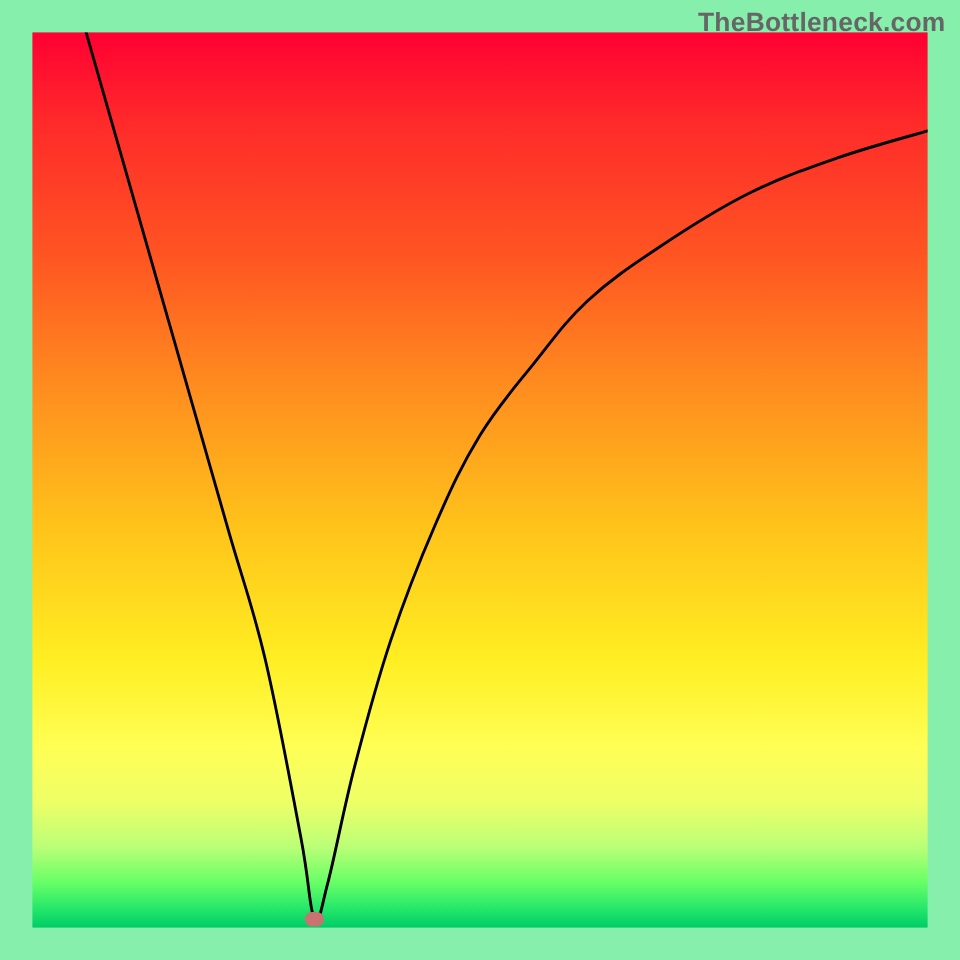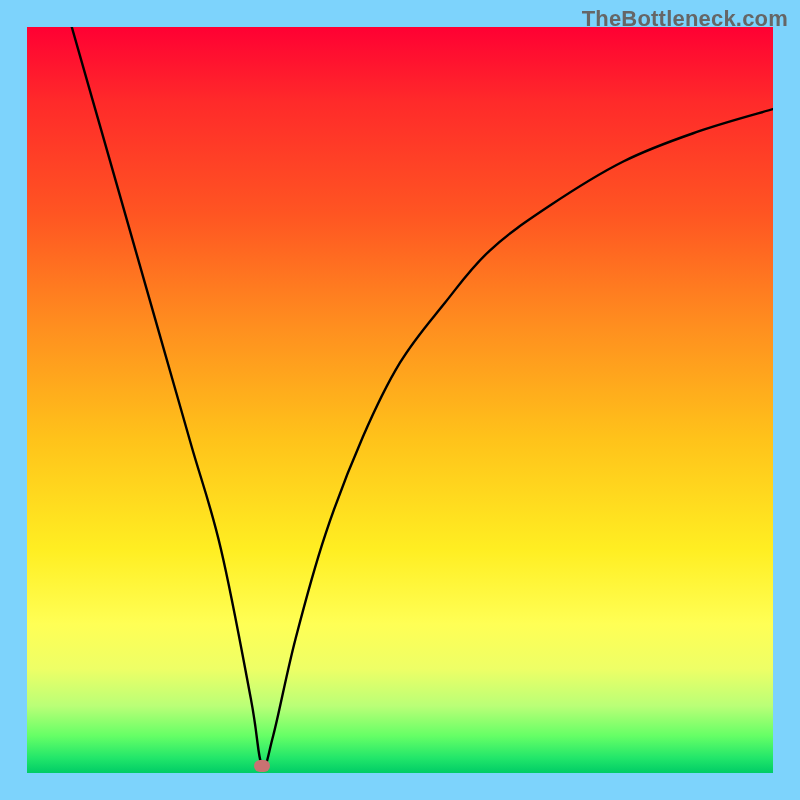--- a/index.html
+++ b/index.html
@@ -1,21 +1,21 @@
 <!DOCTYPE html>
 <html><head>
 <meta charset="utf-8">
 <style>
   * { margin: 0; padding: 0; box-sizing: border-box; }
   html, body { width: 800px; height: 800px; overflow: hidden; background: #000; }
   .frame {
     position: relative;
     width: 800px;
     height: 800px;
-    background: #7dd3fc;
+    background: #86efac;
   }
   .plot-area {
     position: absolute;
     left: 27px;
     top: 27px;
     width: 746px;
     height: 746px;
     background: linear-gradient(to bottom,
       #ff0033 0%,
       #ff2a2a 10%,

